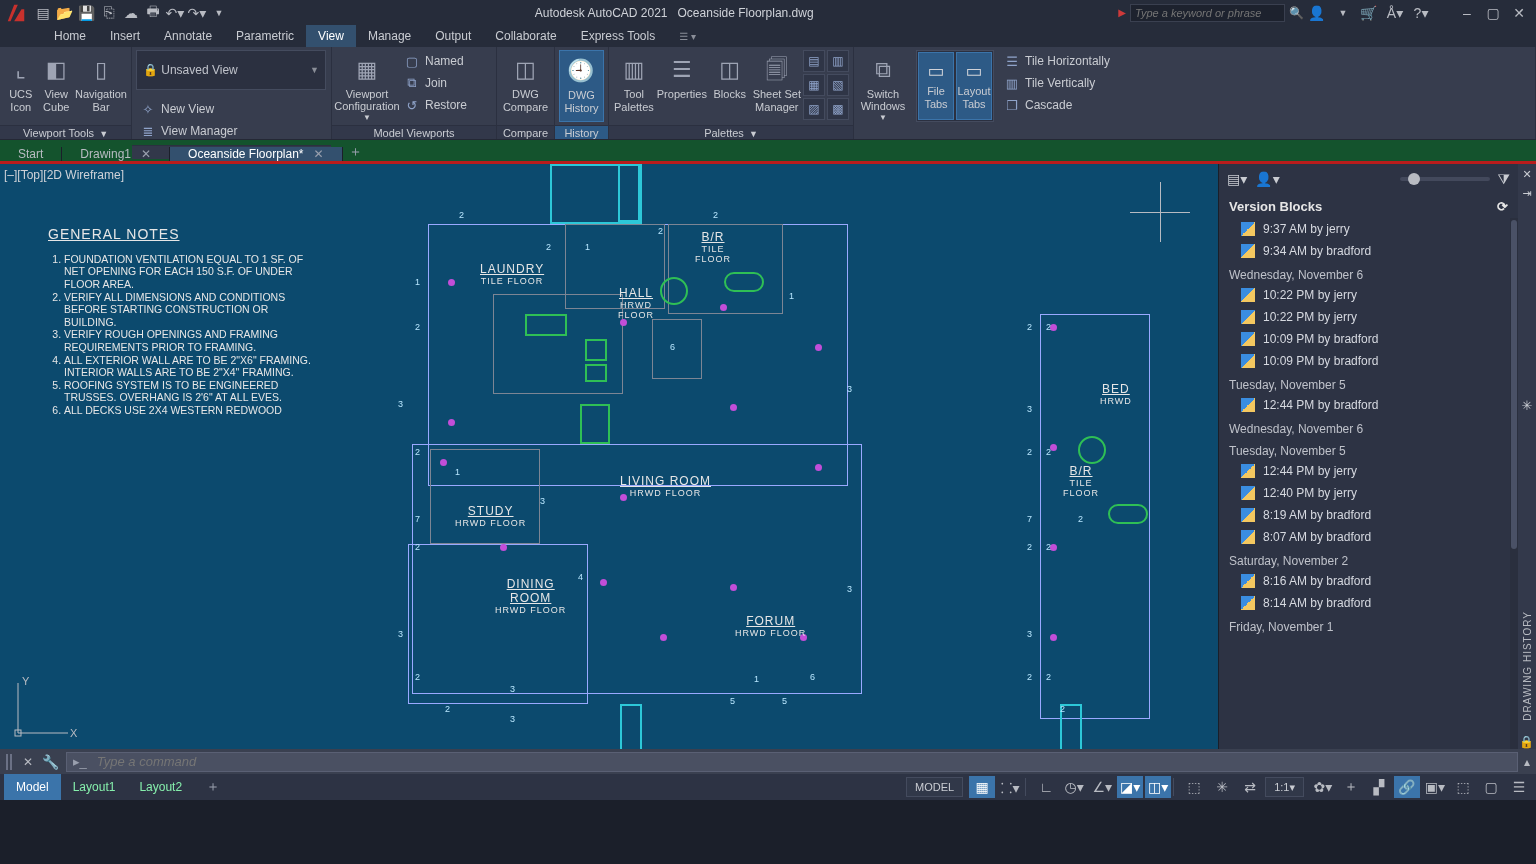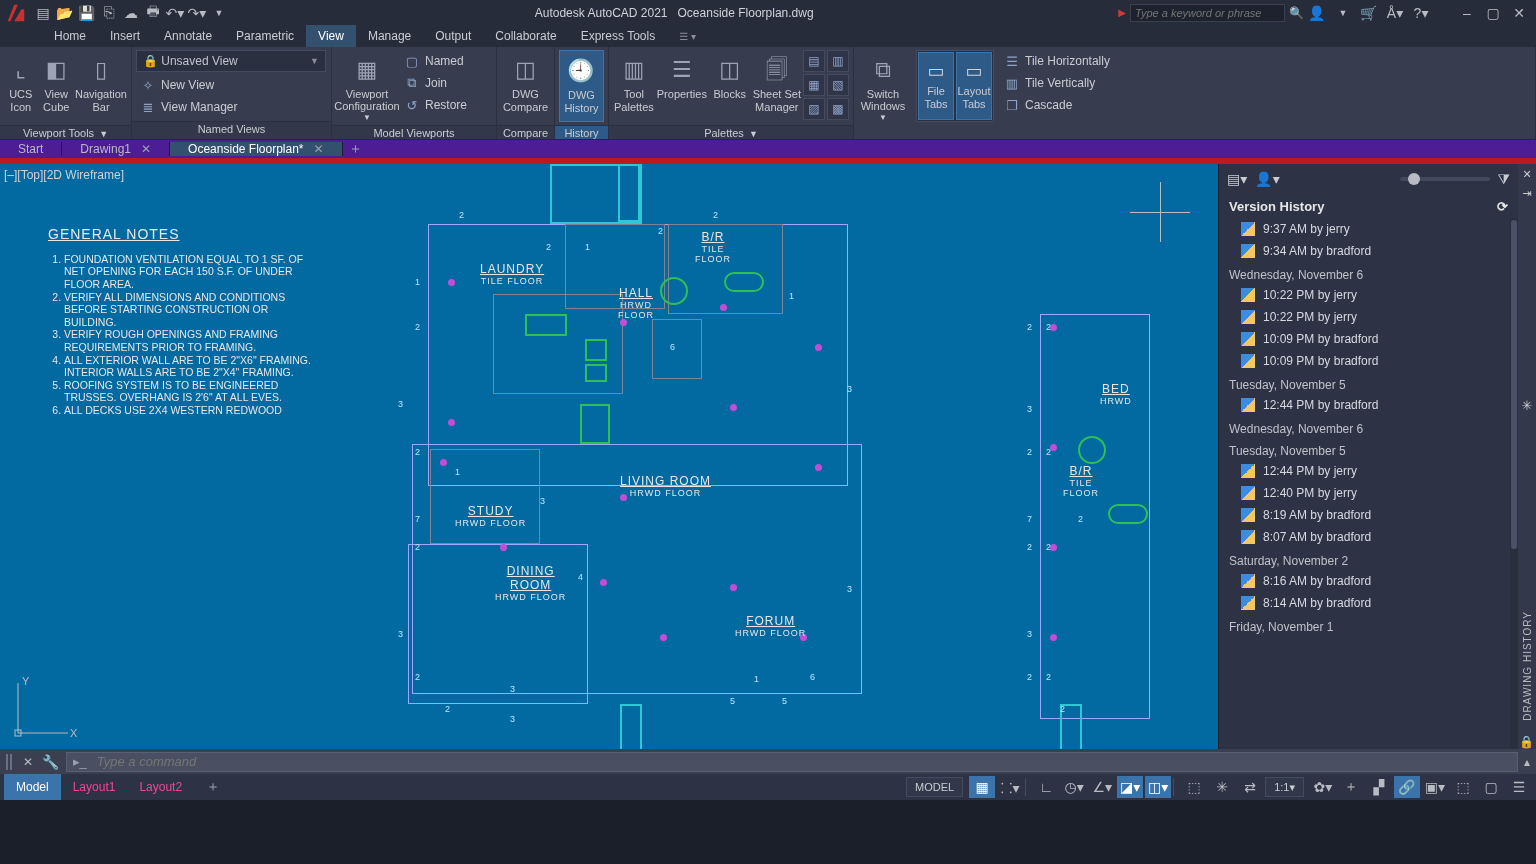--- a/index.html
+++ b/index.html
@@ -27,38 +27,38 @@
 .panel{display:flex;flex-direction:column;border-right:1px solid #2b3040}
 .panel .body{flex:1;display:flex;align-items:flex-start;padding:3px 4px;gap:2px}
 .panel .label{height:18px;text-align:center;font-size:11px;color:#c9ccd2;background:#32384a;border-top:1px solid #2b3040;padding-top:1px;white-space:nowrap}
 .bigbtn{display:flex;flex-direction:column;align-items:center;justify-content:flex-start;width:50px;height:72px;padding-top:4px;font-size:11px;text-align:center;line-height:1.15;cursor:pointer;color:#c9ccd2}
 .bigbtn.wide{width:62px}
 .bigbtn .ic{width:32px;height:32px;display:flex;align-items:center;justify-content:center;font-size:22px;color:#9ea4b4;margin-bottom:2px}
 .bigbtn.sel{background:#2d5a86;border:1px solid #3b74aa}
 .smallrow{display:flex;align-items:center;height:22px;gap:5px;font-size:12px;color:#c9ccd2;padding:0 4px;cursor:pointer;white-space:nowrap}
 .smallrow .ic{width:16px;height:16px;display:inline-flex;align-items:center;justify-content:center;font-size:13px;color:#8fa3c9}
 .vstack{display:flex;flex-direction:column}
-.combo{width:190px;height:22px;background:#2b3040;border:1px solid #444b5e;display:flex;align-items:center;padding:0 6px;font-size:12px;color:#bfc2ca;justify-content:space-between;margin-bottom:2px}
+.combo{width:190px;height:40px;background:#2b3040;border:1px solid #444b5e;display:flex;align-items:center;padding:0 6px;font-size:12px;color:#bfc2ca;justify-content:space-between;margin-bottom:8px}
 .combo .arr{font-size:9px;color:#8a8e98}
 .grid2x3{display:grid;grid-template-columns:22px 22px;grid-template-rows:22px 22px 22px;gap:2px}
 .grid2x3 span{background:#2f3546;border:1px solid #444b5e;display:flex;align-items:center;justify-content:center;font-size:12px;color:#8fa3c9}
 .toggle-btn{width:36px;height:68px;display:flex;flex-direction:column;align-items:center;justify-content:center;font-size:11px;border:1px solid transparent;cursor:pointer;line-height:1.2;text-align:center}
 .toggle-btn.on{background:#2d5a86;border-color:#3b74aa}
 .toggle-btn .ic{font-size:18px;margin-bottom:2px;color:#cfd2d8}
 .panel .label .dd{font-size:9px;margin-left:2px}
 .diag{font-size:10px;color:#8a8e98;width:12px;display:flex;align-items:center;justify-content:center}
 
-.doctabs{height:24px;background:#4c1d95;display:flex;align-items:center;border-bottom:6px solid #b91c1c}
+.doctabs{height:24px;background:#14532d;display:flex;align-items:flex-end;border-bottom:3px solid #b91c1c}
 .doctab{padding:0 18px;display:flex;align-items:center;font-size:12px;gap:10px;border-right:1px solid #1b1f2a;cursor:pointer;color:#b8bbc2}
 .doctab.active{background:#33506e;color:#fff}
 .doctab .x{font-size:12px;color:#9aa0ae}
 .addtab{width:26px;display:flex;align-items:center;justify-content:center;font-size:14px;color:#9aa0ae;cursor:pointer}
 
 .workspace{display:flex;height:585px;position:relative}
-.canvas{flex:1;position:relative;background:#0369a1;overflow:hidden}
+.canvas{flex:1;position:relative;background:#0c4a6e;overflow:hidden}
 .viewlabel{position:absolute;top:4px;left:4px;font-size:12px;color:#cfd2d8}
 .notes{position:absolute;top:62px;left:48px;color:#e6e6e6;font-family:Arial,sans-serif;font-size:10.5px;line-height:1.2}
 .notes .hdr{font-size:14px;text-decoration:underline;letter-spacing:1px;margin-bottom:10px}
 .notes li{margin-bottom:0}
 .plan{position:absolute;inset:0}
 .room{position:absolute;text-align:center;color:#e6e6e6;letter-spacing:1px}
 .room .n{font-size:12px;text-decoration:underline}
 .room .f{font-size:9px}
 .wall{position:absolute;background:transparent;border:1px solid #9aa9ff}
 .iw{position:absolute;background:transparent;border:1px solid #7d8594}
@@ -94,21 +94,21 @@
 .cmdbar .handle{width:8px;height:16px;background:repeating-linear-gradient(90deg,#6b7185 0 2px,transparent 2px 4px)}
 .cmdbar .x{color:#b8bbc2;width:16px;text-align:center}
 .cmdbar .tool{color:#b8bbc2;width:18px;text-align:center;font-size:14px}
 .cmdbar .inputwrap{flex:1;height:20px;background:#4a5062;border:1px solid #5a6074;display:flex;align-items:center;gap:8px;padding:0 6px}
 .cmdbar .prompt{color:#9aa0ae;font-size:13px}
 .cmdbar input{flex:1;background:transparent;border:none;color:#c9ccd2;font-style:italic;font-size:13px;outline:none}
 .cmdbar .dd{color:#b8bbc2}
 
 .status{height:26px;background:#2d3344;display:flex;align-items:center;padding:0 4px;gap:2px}
 .status .tabs{display:flex;align-items:stretch;height:100%}
-.status .stab{padding:0 12px;display:flex;align-items:center;font-size:12px;color:#ec4899;cursor:pointer}
+.status .stab{padding:0 12px;display:flex;align-items:center;font-size:12px;color:#86efac;cursor:pointer}
 .status .stab.active{background:#3b74aa;color:#fff}
 .status .stab.add{font-size:14px;color:#9aa0ae}
 .status .sp{flex:1}
 .sbtn{width:26px;height:22px;display:inline-flex;align-items:center;justify-content:center;color:#b8bbc2;font-size:14px;cursor:pointer}
 .sbtn.on{background:#3b74aa;color:#fff}
 .pill{height:20px;padding:0 8px;background:#313849;border:1px solid #444b5e;display:inline-flex;align-items:center;font-size:11px;color:#c9ccd2;margin-right:4px}
 
 .circle{border-radius:50%}
 </style>
 </head>
@@ -425,21 +425,21 @@
 FLOOR</div>
         </div>
       <div class="room" style="left:620px;top:310px">
           <div class="n">LIVING ROOM</div>
           <div class="f">HRWD FLOOR</div>
         </div>
       <div class="room" style="left:455px;top:340px">
           <div class="n">STUDY</div>
           <div class="f">HRWD FLOOR</div>
         </div>
-      <div class="room" style="left:495px;top:400px">
+      <div class="room" style="left:495px;top:413px">
           <div class="n" style="white-space:pre">DINING
 ROOM</div>
           <div class="f">HRWD FLOOR</div>
         </div>
       <div class="room" style="left:735px;top:450px">
           <div class="n">FORUM</div>
           <div class="f">HRWD FLOOR</div>
         </div>
       <div class="room" style="left:1100px;top:218px">
           <div class="n">BED</div>
@@ -513,21 +513,21 @@
         <span style="font-size:14px">👤▾</span>
         <div class="sp"></div>
         <div class="slider">
             <div class="thumb"></div>
           </div>
         <span style="font-size:14px">⧩</span>
       </div>
       <div style="position:absolute;right:6px;top:4px;display:flex;flex-direction:column;gap:4px">
       </div>
       <div class="title">
-        <span>Version History</span>
+        <span>Version Blocks</span>
         <span style="font-size:13px">⟳</span>
       </div>
       <div class="hist">
         <div class="inner" id="hist-inner">
             <div class="hrow">
               <span class="ic"></span>
               <span>9:37 AM by jerry</span>
             </div>
             <div class="hrow">
               <span class="ic"></span>

